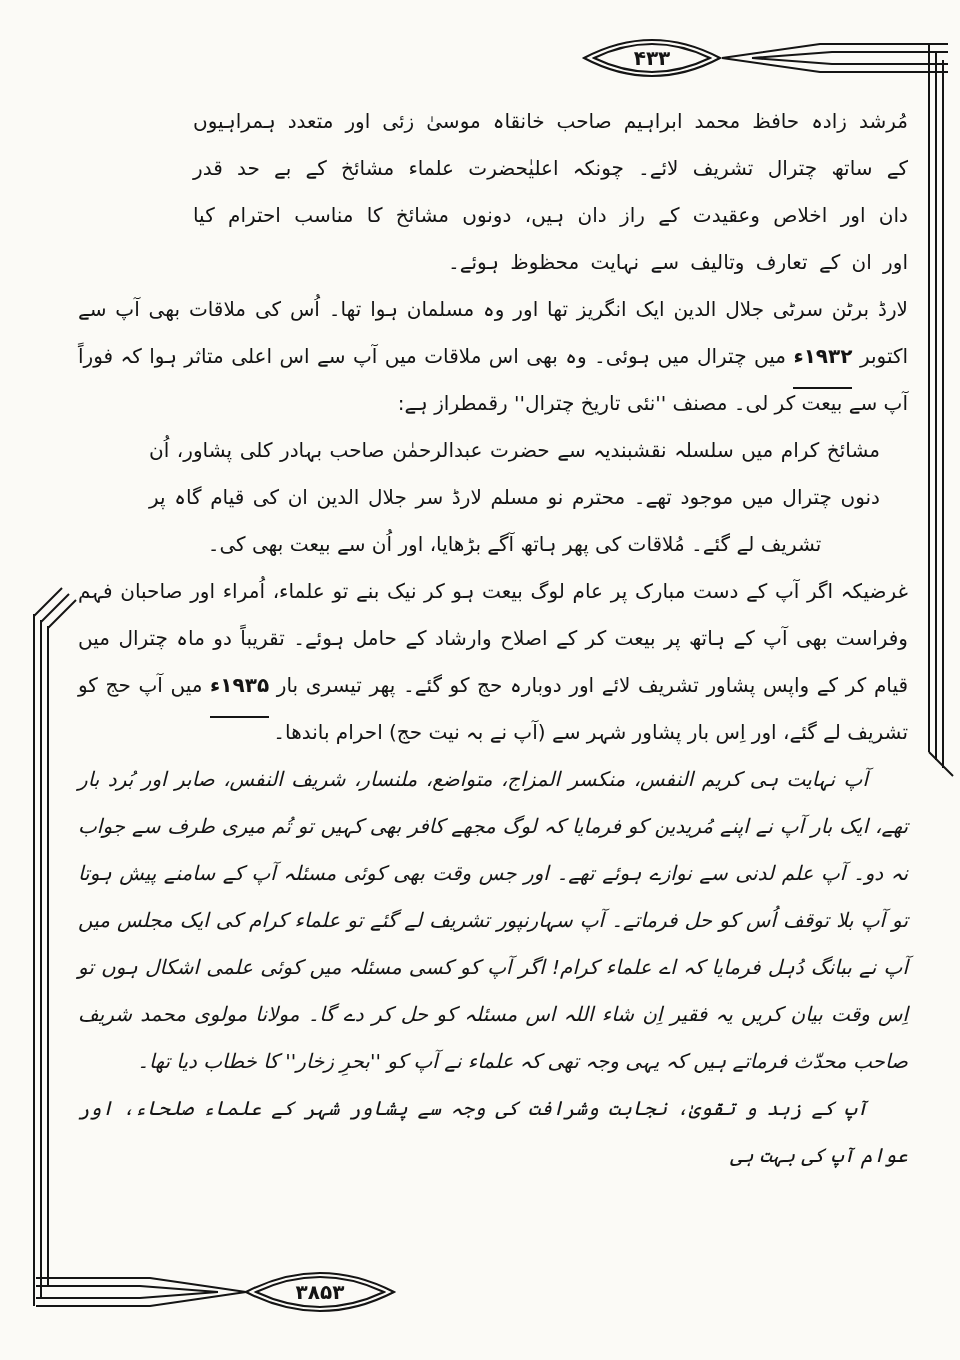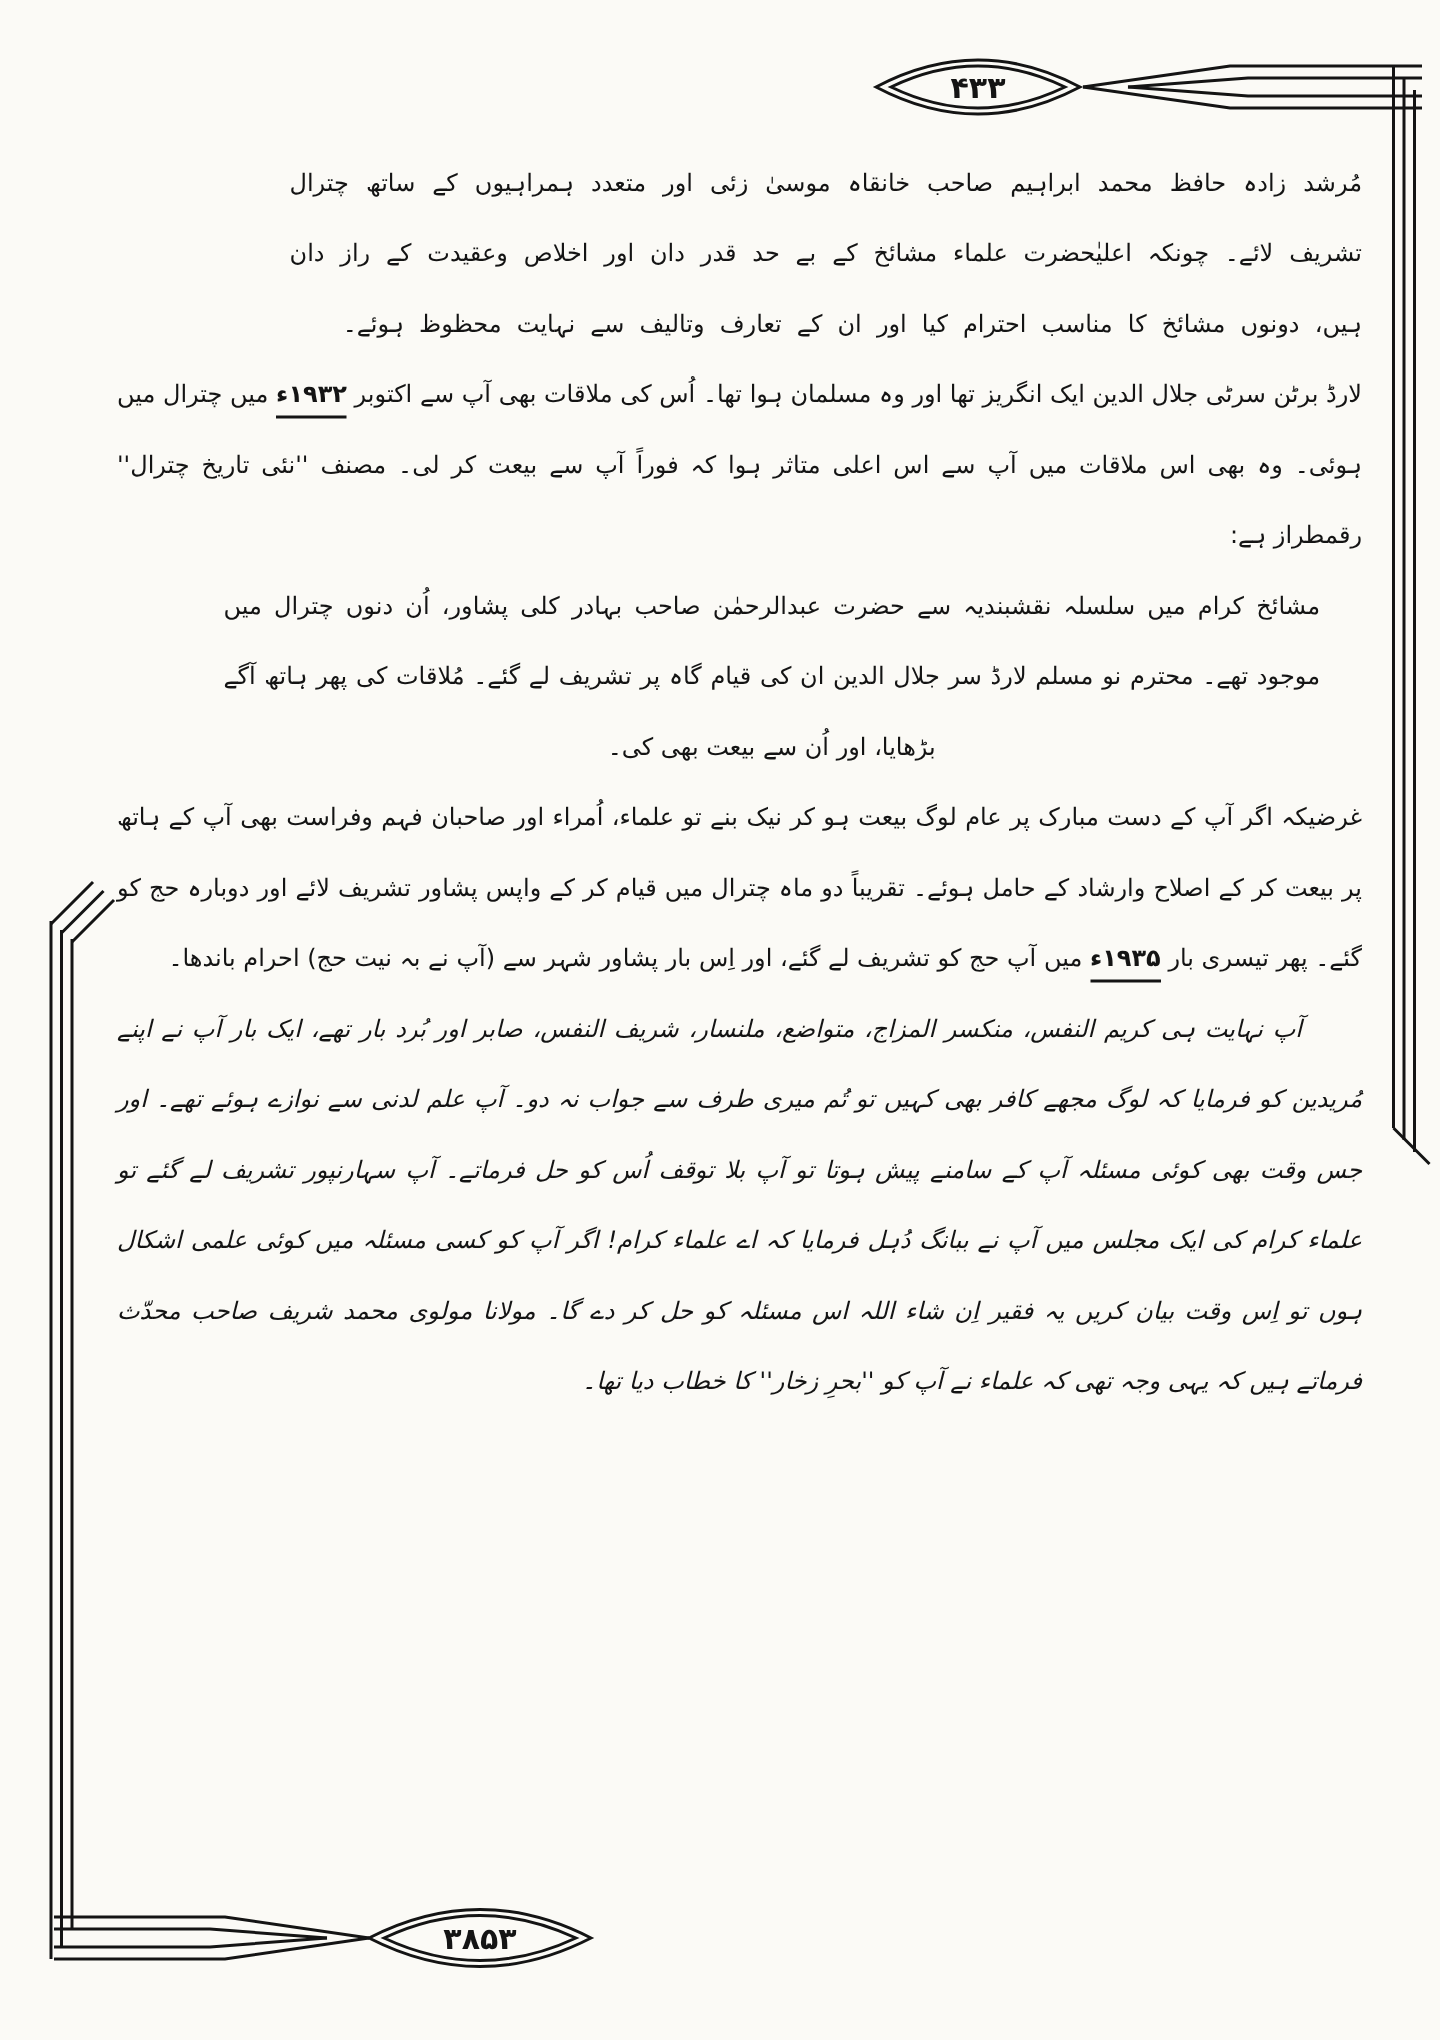--- a/index.html
+++ b/index.html
@@ -32,41 +32,41 @@
   .page-number.bottom{left:246px;top:1273px;width:148px;height:38px;line-height:38px;}
   .text-area{
     position:absolute;
     top:98px;right:52px;left:78px;
     direction:rtl;
   }
   .para{
     margin:0;
     direction:rtl;
     text-align:justify;
-    font-size:16px;
+    font-size:20px;
     line-height:47px;
     color:var(--ink);
   }
   .para.opening{
     margin-left:115px;
     word-spacing:5px;
   }
   .para.quote{
     margin-right:28px;
     margin-left:71px;
     text-align-last:center;
   }
   .para.first-indent{
     text-indent:40px;
     font-style:italic;
   }
   .year{
     font-weight:bold;
     border-bottom:2px solid var(--ink);
-    padding-bottom:5px;
+    padding-bottom:19px;
   }
 </style>
 </head>
 <body>
 
 <svg class="frame-svg" viewBox="0 0 960 1360" xmlns="http://www.w3.org/2000/svg" fill="none" stroke="#141414" stroke-width="2">
 
   <g>
     <path d="M584 58 Q652 22 720 58 Q652 94 584 58 Z"></path>
     <path d="M594 58 Q652 30 710 58 Q652 86 594 58 Z"></path>
@@ -120,14 +120,15 @@
   </p>
 
   <p class="para quote">مشائخ کرام میں سلسلہ نقشبندیہ سے حضرت عبدالرحمٰن صاحب بہادر کلی پشاور، اُن دنوں چترال میں موجود تھے۔ محترم نو مسلم لارڈ سر جلال الدین ان کی قیام گاہ پر تشریف لے گئے۔ مُلاقات کی پھر ہاتھ آگے بڑھایا، اور اُن سے بیعت بھی کی۔</p>
 
   <p class="para">
     <span>غرضیکہ اگر آپ کے دست مبارک پر عام لوگ بیعت ہو کر نیک بنے تو علماء، اُمراء اور صاحبان فہم وفراست بھی آپ کے ہاتھ پر بیعت کر کے اصلاح وارشاد کے حامل ہوئے۔ تقریباً دو ماہ چترال میں قیام کر کے واپس پشاور تشریف لائے اور دوبارہ حج کو گئے۔ پھر تیسری بار </span><span class="year">۱۹۳۵ء</span><span> میں آپ حج کو تشریف لے گئے، اور اِس بار پشاور شہر سے (آپ نے بہ نیت حج) احرام باندھا۔</span>
   </p>
 
   <p class="para first-indent">آپ نہایت ہی کریم النفس، منکسر المزاج، متواضع، ملنسار، شریف النفس، صابر اور بُرد بار تھے، ایک بار آپ نے اپنے مُریدین کو فرمایا کہ لوگ مجھے کافر بھی کہیں تو تُم میری طرف سے جواب نہ دو۔ آپ علم لدنی سے نوازے ہوئے تھے۔ اور جس وقت بھی کوئی مسئلہ آپ کے سامنے پیش ہوتا تو آپ بلا توقف اُس کو حل فرماتے۔ آپ سہارنپور تشریف لے گئے تو علماء کرام کی ایک مجلس میں آپ نے ببانگ دُہل فرمایا کہ اے علماء کرام! اگر آپ کو کسی مسئلہ میں کوئی علمی اشکال ہوں تو اِس وقت بیان کریں یہ فقیر اِن شاء اللہ اس مسئلہ کو حل کر دے گا۔ مولانا مولوی محمد شریف صاحب محدّث فرماتے ہیں کہ یہی وجہ تھی کہ علماء نے آپ کو ''بحرِ زخار'' کا خطاب دیا تھا۔</p>
 
+  <p class="para first-indent">آپ کے زہد و تقویٰ، نجابت وشرافت کی وجہ سے پشاور شہر کے علماء صلحاء، اور عوام آپ کی بہت ہی</p>
 
 </div>
 
 </body></html>

